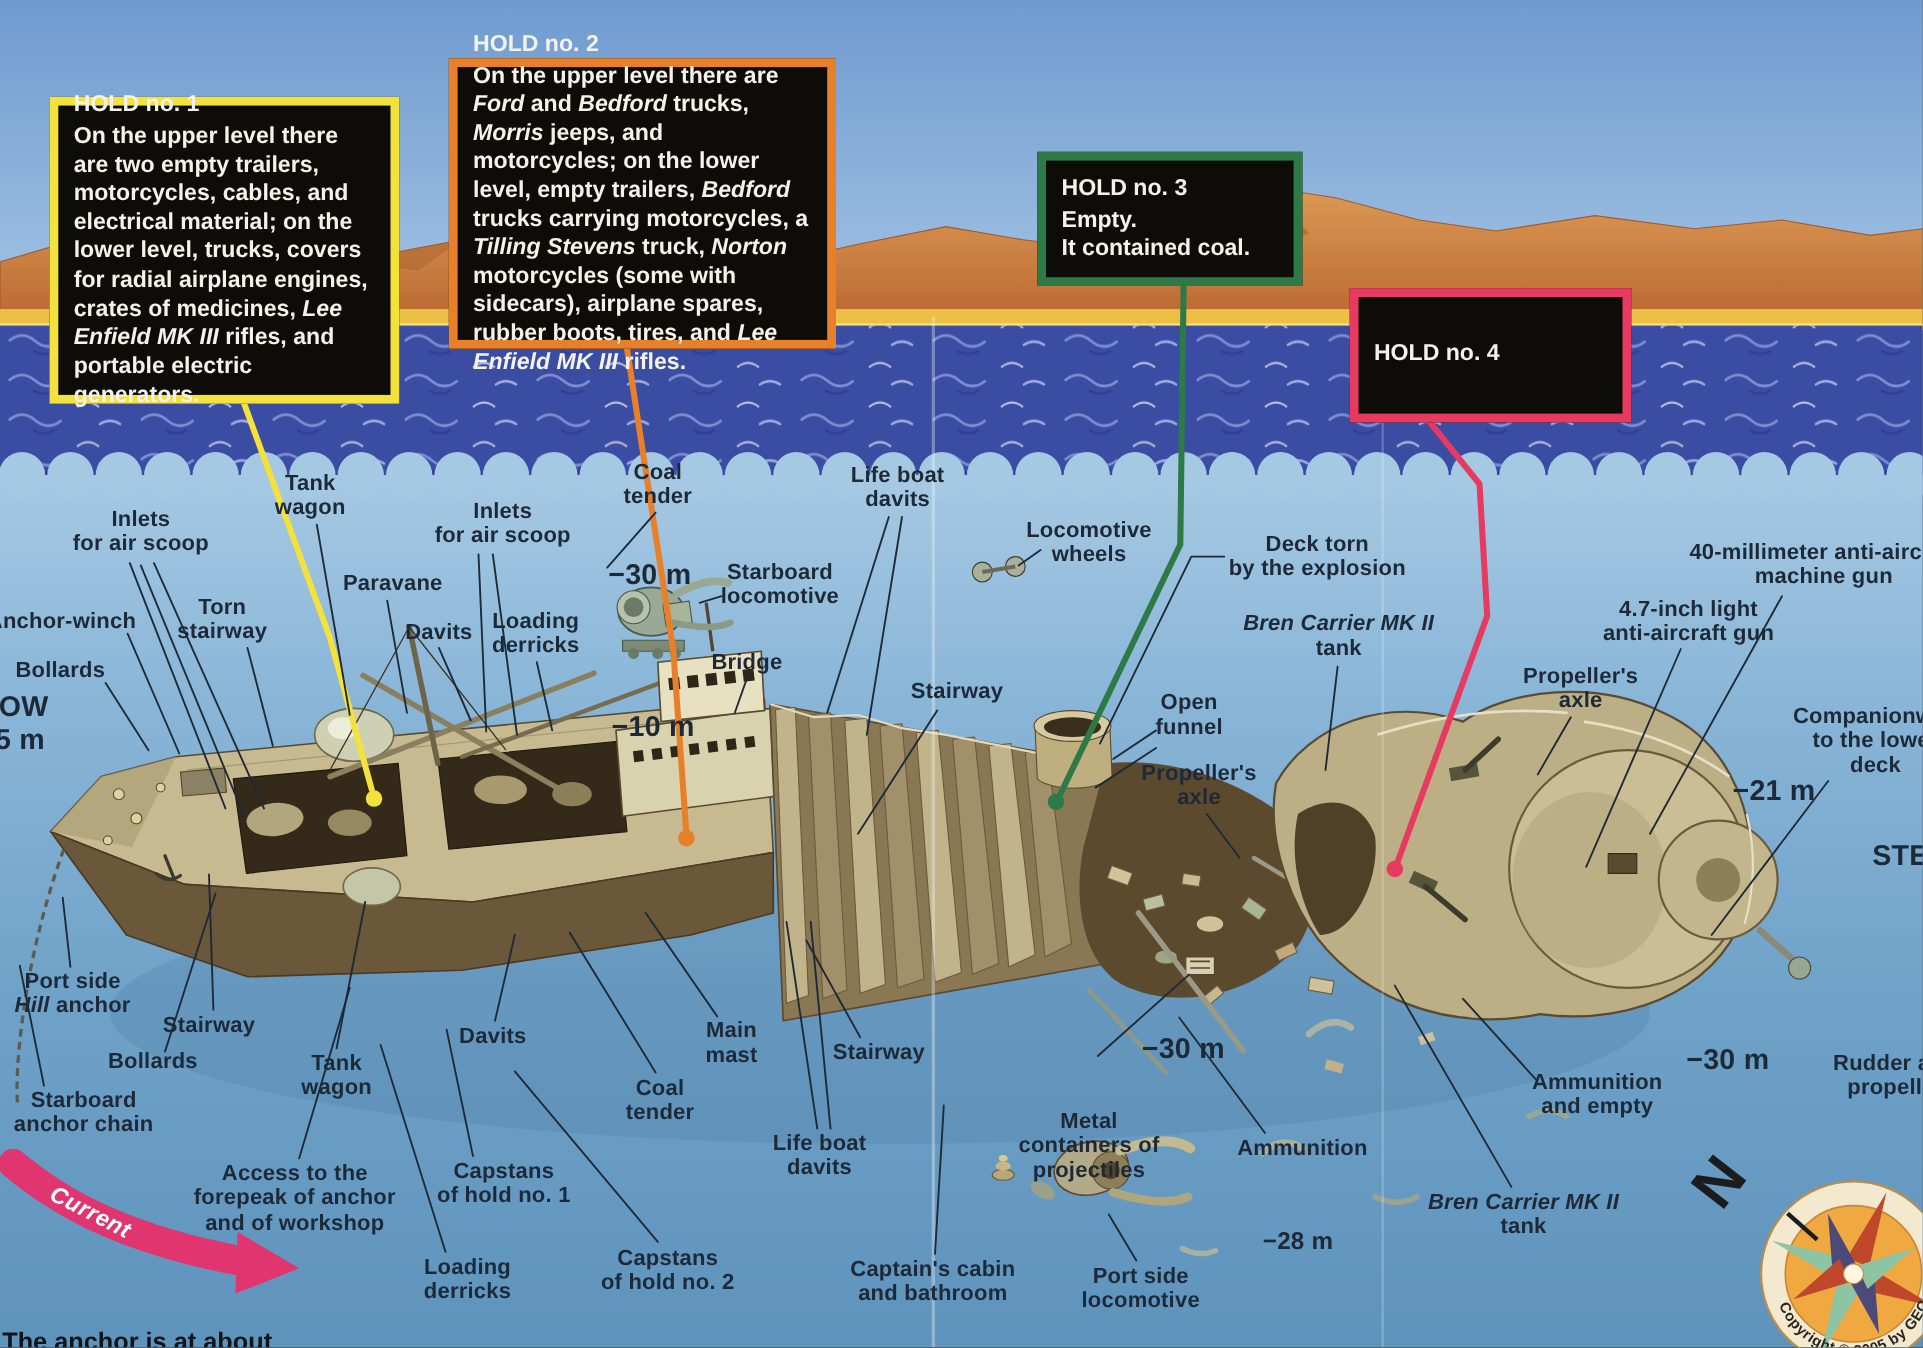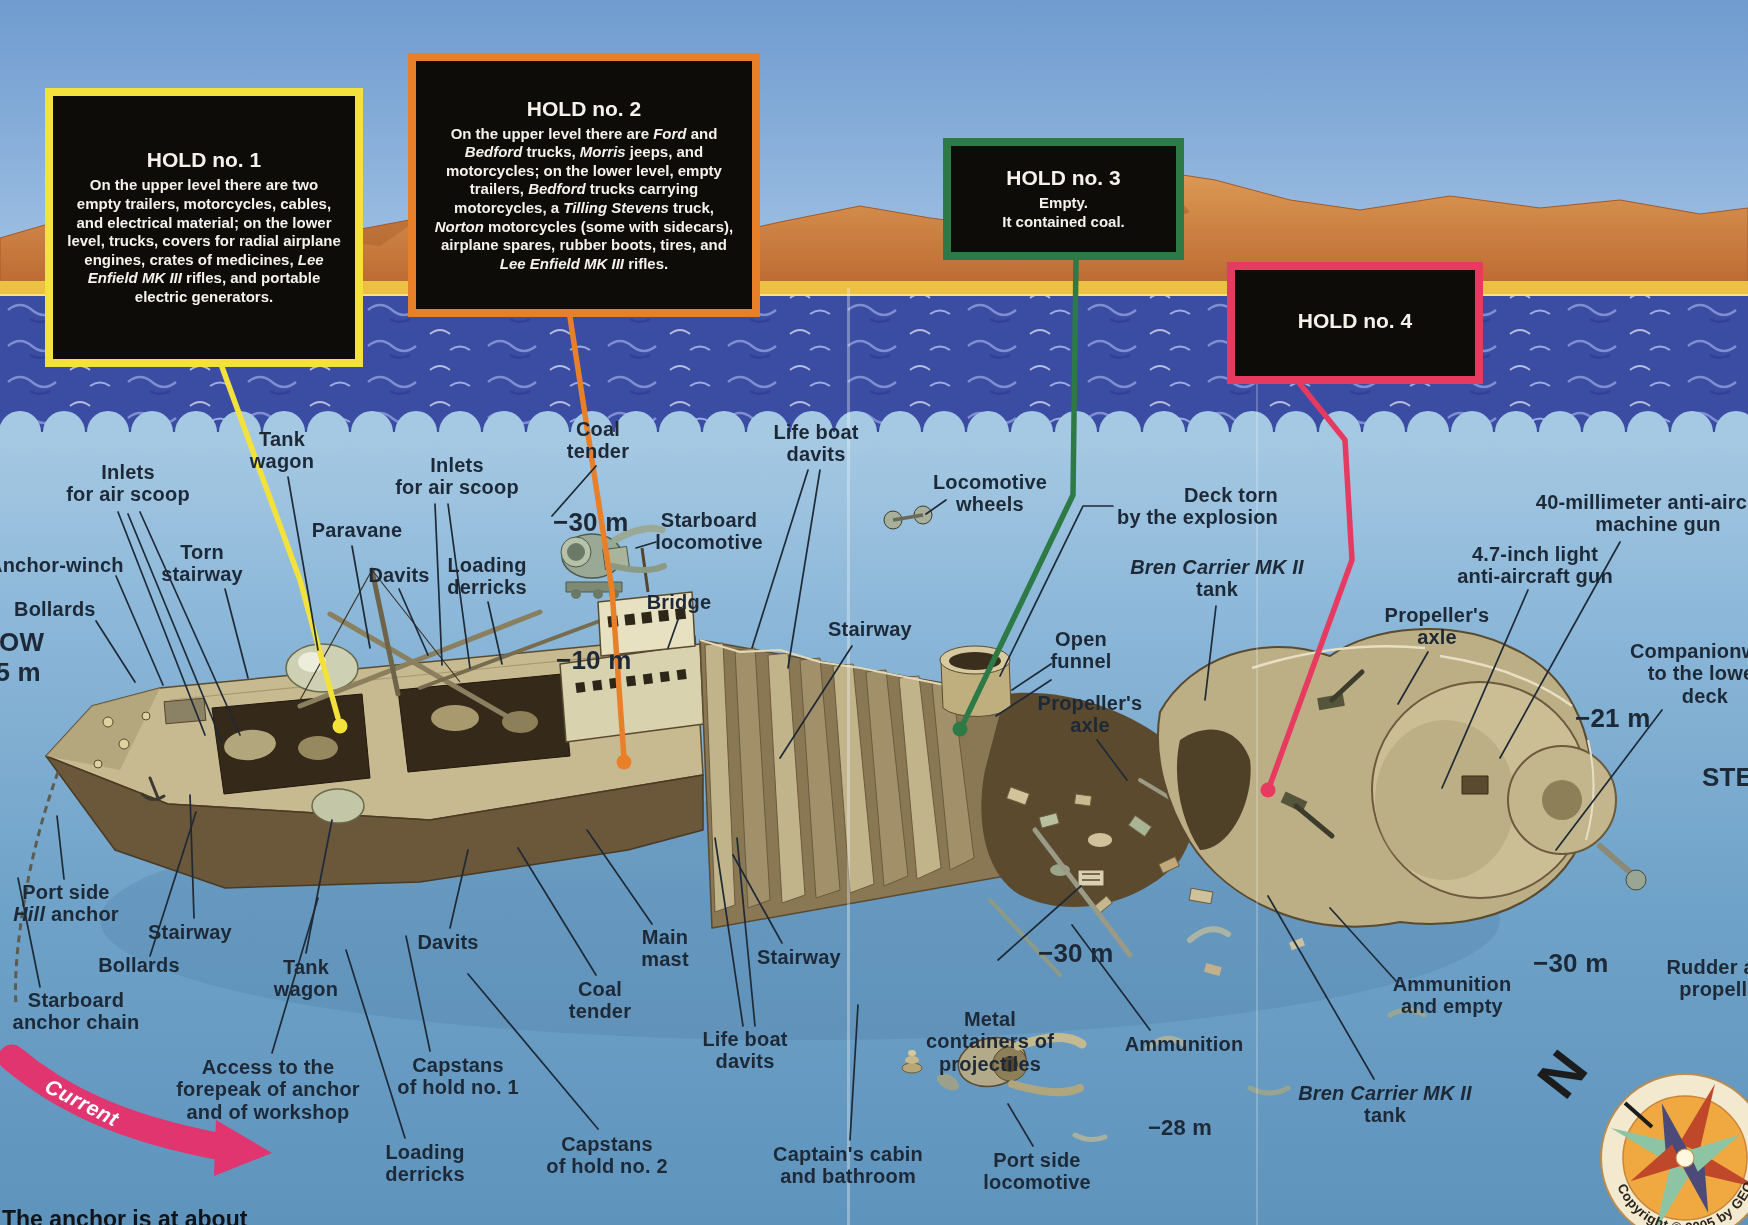--- a/index.html
+++ b/index.html
@@ -1,26 +1,26 @@
 <!DOCTYPE html>
 <html><head>
 <meta charset="utf-8">
 <style>
   html,body{margin:0;padding:0;background:#222;}
   .stage{position:relative;width:1748px;height:1225px;overflow:hidden;
          font-family:"Liberation Sans",sans-serif;background:#7ca3d4;}
   svg.layer{position:absolute;left:0;top:0;}
   .lbl{position:absolute;font-weight:bold;color:#1d2936;font-size:20px;
        line-height:1.12;text-align:center;white-space:nowrap;letter-spacing:.2px;}
-  .lbl.left{text-align:right;}
+  .lbl.left{text-align:center;}
   .hold-box{position:absolute;background:#0e0c09;color:#f4f2ea;border-style:solid;
-            border-width:8px;text-align:center;font-weight:bold;display:flex;
+            border-width:8px;font-weight:bold;display:flex;
             flex-direction:column;justify-content:center;padding:8px 14px;box-sizing:border-box;}
   .hold-title{font-size:21px;margin-bottom:4px;}
-  .hold-body{font-size:15px;line-height:1.24;}
+  .hold-body{font-size:21px;line-height:1.24;}
   .hold-body i, .lbl i{font-style:italic;}
   .crease{position:absolute;top:288px;bottom:0;background:rgba(242,246,250,.35);}
   .current-label{position:absolute;color:#ffffff;font-style:italic;font-weight:bold;
                  font-size:21px;transform-origin:left top;letter-spacing:.5px;}
   .note{position:absolute;font-weight:bold;color:#101418;font-size:23px;white-space:nowrap;}
 </style>
 </head>
 <body>
 
 <div class="stage">

